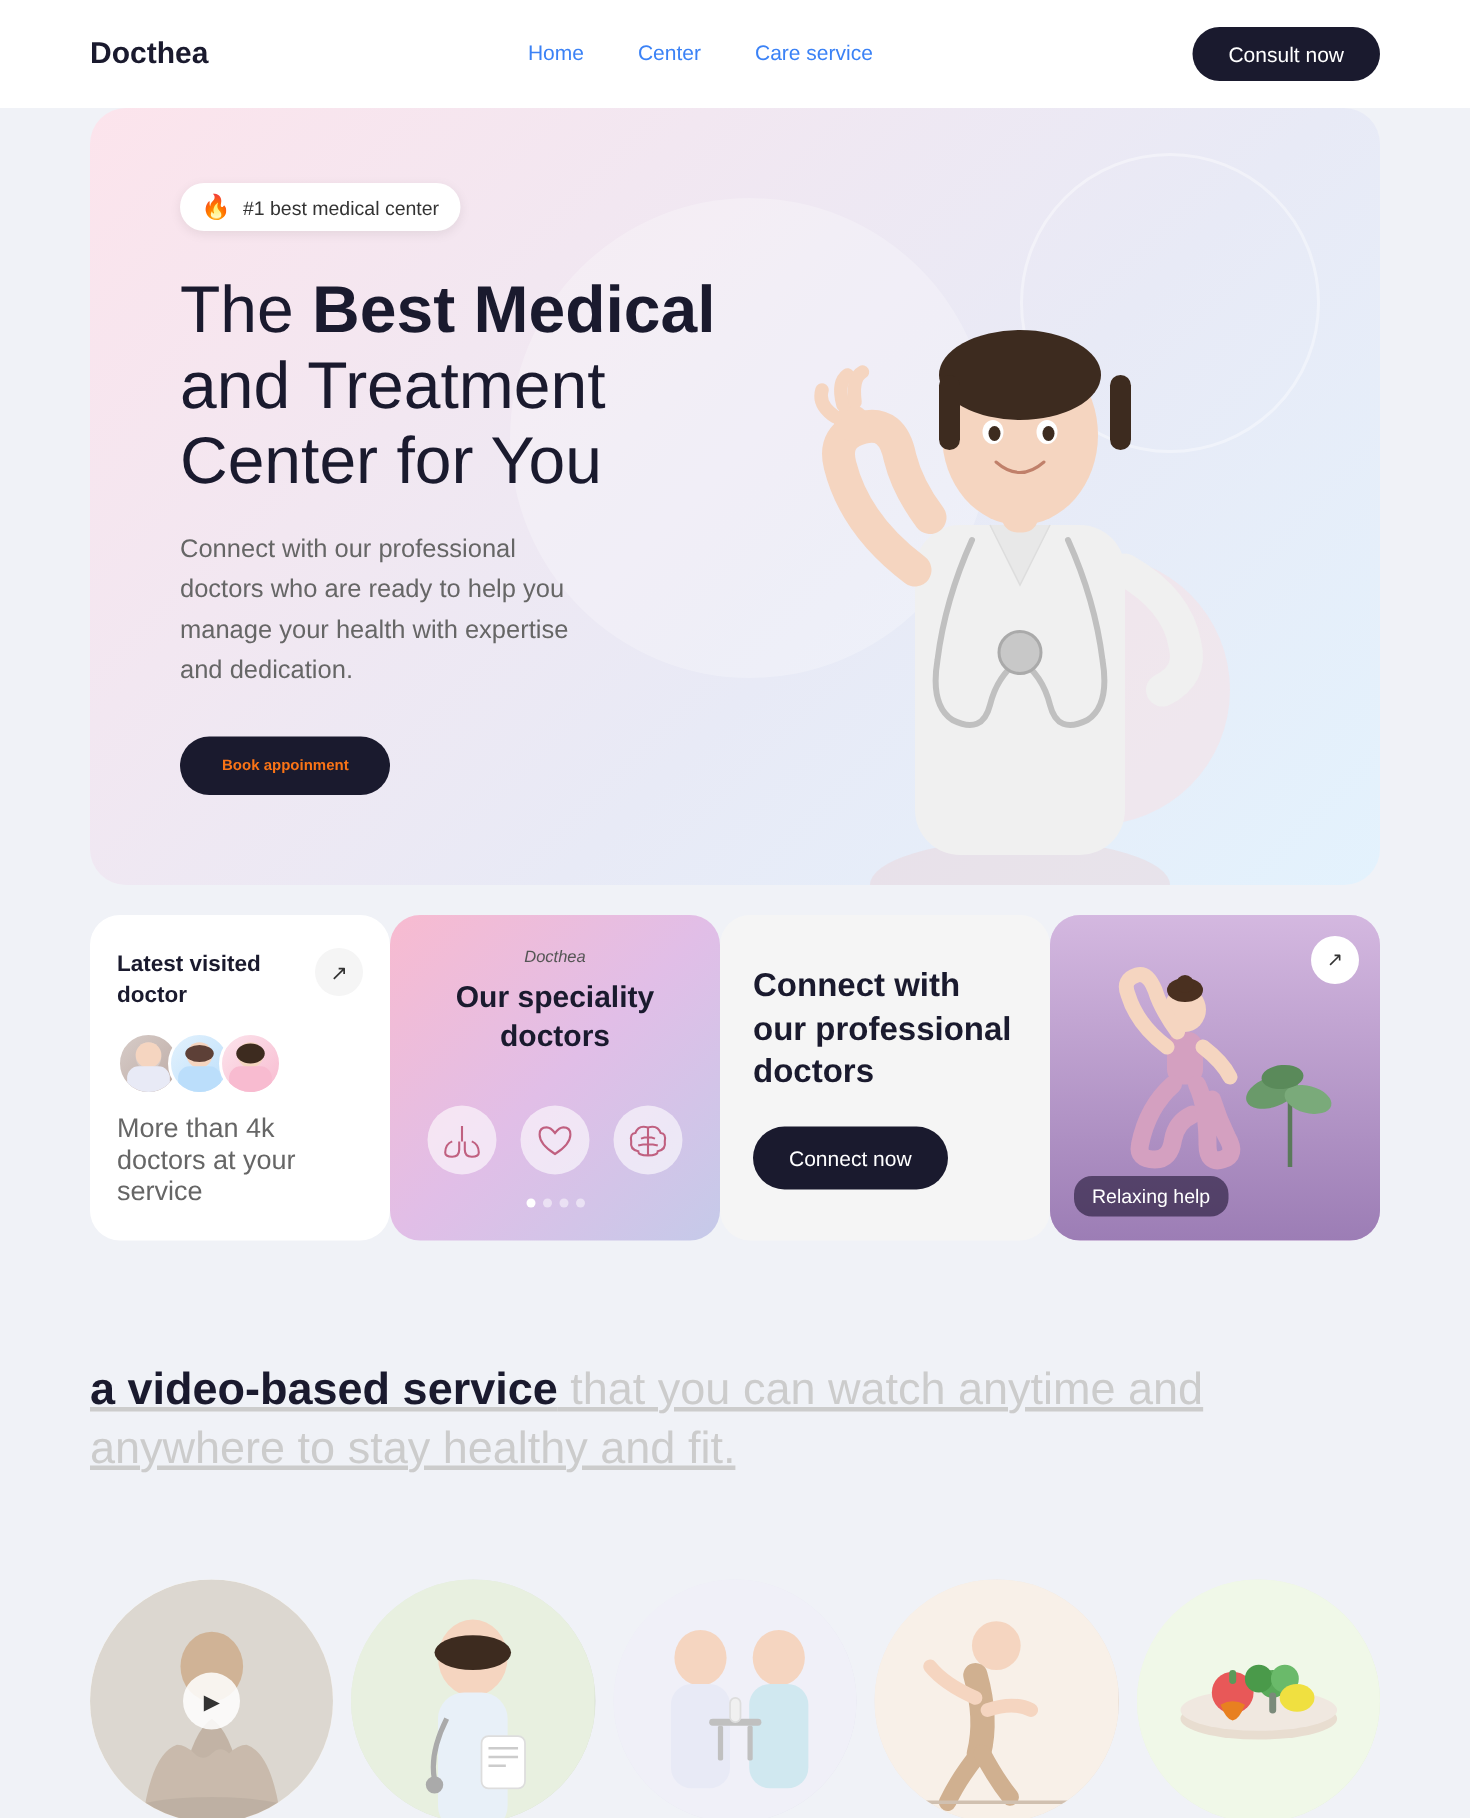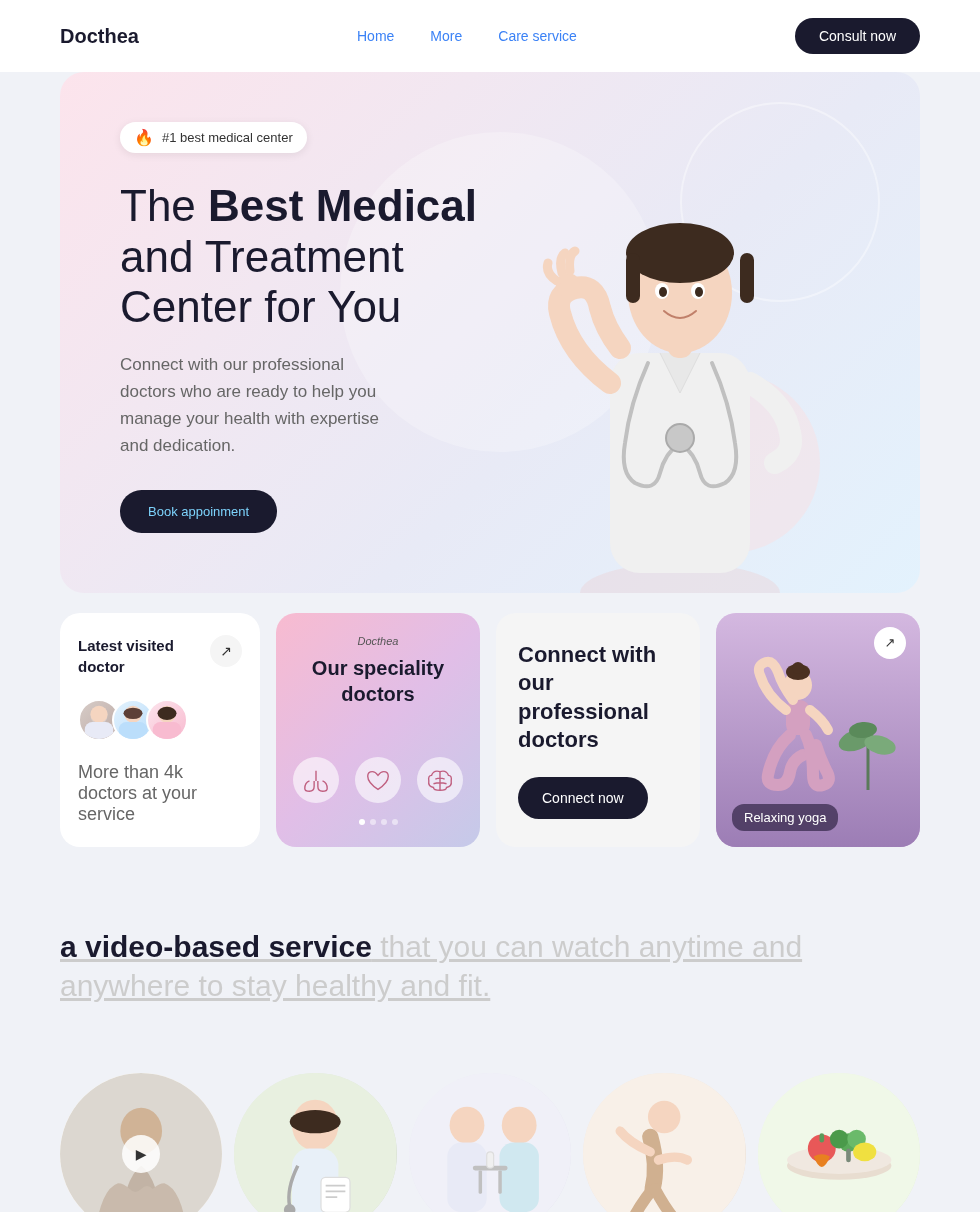--- a/index.html
+++ b/index.html
@@ -110,45 +110,44 @@
     }
     .hero-subtitle {
       font-size: 17px;
       color: #666;
       line-height: 1.6;
       margin-bottom: 30px;
       max-width: 280px;
     }
     .hero-btn {
       background: #1a1a2e;
-      color: #7dd3fc;
+      color: #f97316;
       border: none;
       border-radius: 24px;
       padding: 14px 28px;
-      font-size: 13px;
+      font-size: 10px;
       cursor: pointer;
-      font-weight: 400;
+      font-weight: 700;
     }
     .hero-doctor-img {
       position: absolute;
       right: 80px;
       bottom: 0;
       width: 320px;
       height: 430px;
       display: flex;
       align-items: flex-end;
       justify-content: center;
       overflow: hidden;
     }
 
     
     .cards-row {
       display: grid;
       grid-template-columns: 200px 1fr 1fr 1fr;
-      gap: 16px;
       margin: 20px 60px;
     }
 
     
     .card-latest {
       background: #fff;
       border-radius: 20px;
       padding: 22px 18px;
       display: flex;
       flex-direction: column;
@@ -426,21 +425,21 @@
 </head>
 <body>
 
 <nav class="navbar">
   <span class="nav-logo">Docthea</span>
   <ul class="nav-links">
     <li>
       <a href="#">Home</a>
     </li>
     <li>
-      <a href="#">More</a>
+      <a href="#">Center</a>
     </li>
     <li>
       <a href="#">Care service</a>
     </li>
   </ul>
   <button class="nav-cta">Consult now</button>
 </nav>
 
 <section class="hero-section">
   <div class="hero-bg-circle1"></div>
@@ -587,21 +586,21 @@
         <path d="M52 105 Q35 120 30 145 Q28 155 40 155 Q50 155 52 142 Q54 130 65 125" stroke="#d4a0c0" stroke-width="12" fill="none" stroke-linecap="round"></path>
 
         <path d="M68 105 Q75 120 75 145 Q75 158 85 155 Q95 152 88 140 Q82 128 78 115" stroke="#d4a0c0" stroke-width="12" fill="none" stroke-linecap="round"></path>
 
         <path d="M48 80 Q28 65 22 45 Q18 35 28 32 Q35 30 40 42 Q44 55 55 70" stroke="#f5d5c0" stroke-width="10" fill="none" stroke-linecap="round"></path>
 
         <path d="M72 80 Q85 90 90 100" stroke="#f5d5c0" stroke-width="10" fill="none" stroke-linecap="round"></path>
       </svg>
     </div>
     <button class="yoga-arrow arrow-btn" style="position:absolute;top:14px;right:14px;background:#fff;z-index:3;">↗</button>
-    <span class="yoga-label">Relaxing yoga</span>
+    <span class="yoga-label">Relaxing help</span>
   </div>
 </div>
 
 <section class="video-section">
   <div class="video-text">
     <span class="highlight">a video-based service</span><span> that you can watch anytime and anywhere to stay healthy and fit.</span>
   </div>
 
   <div class="video-thumbnails">
 

